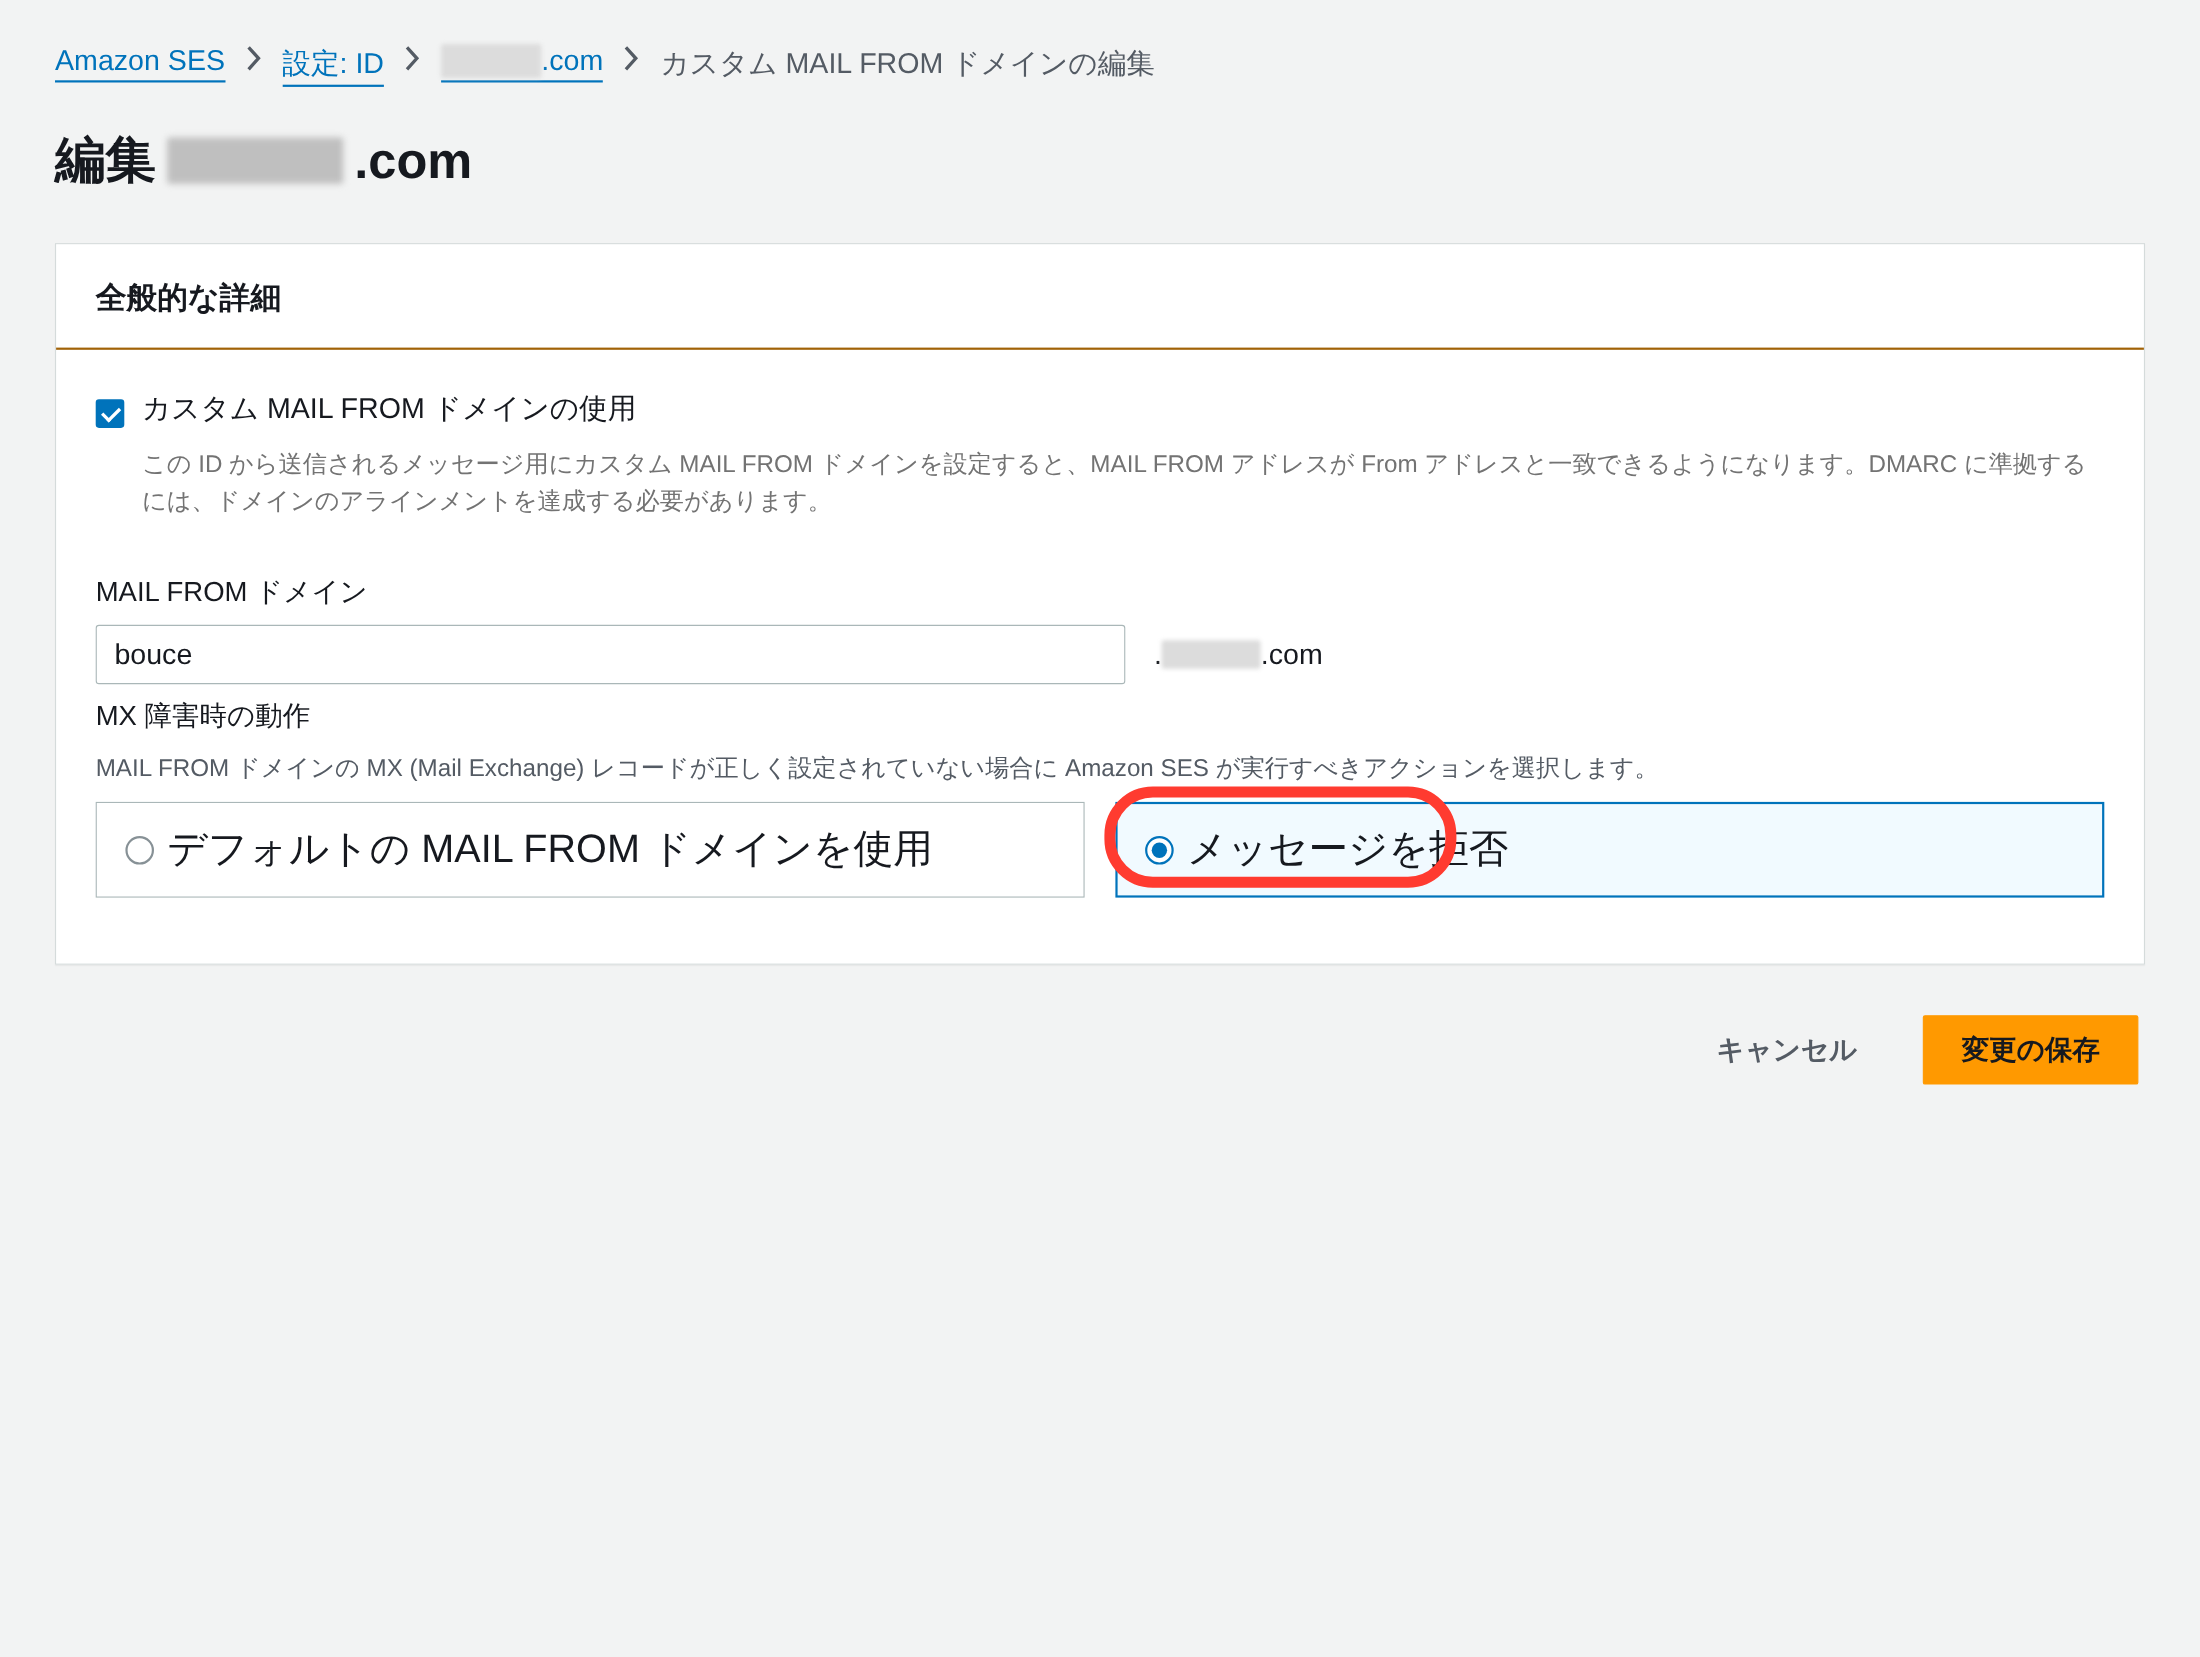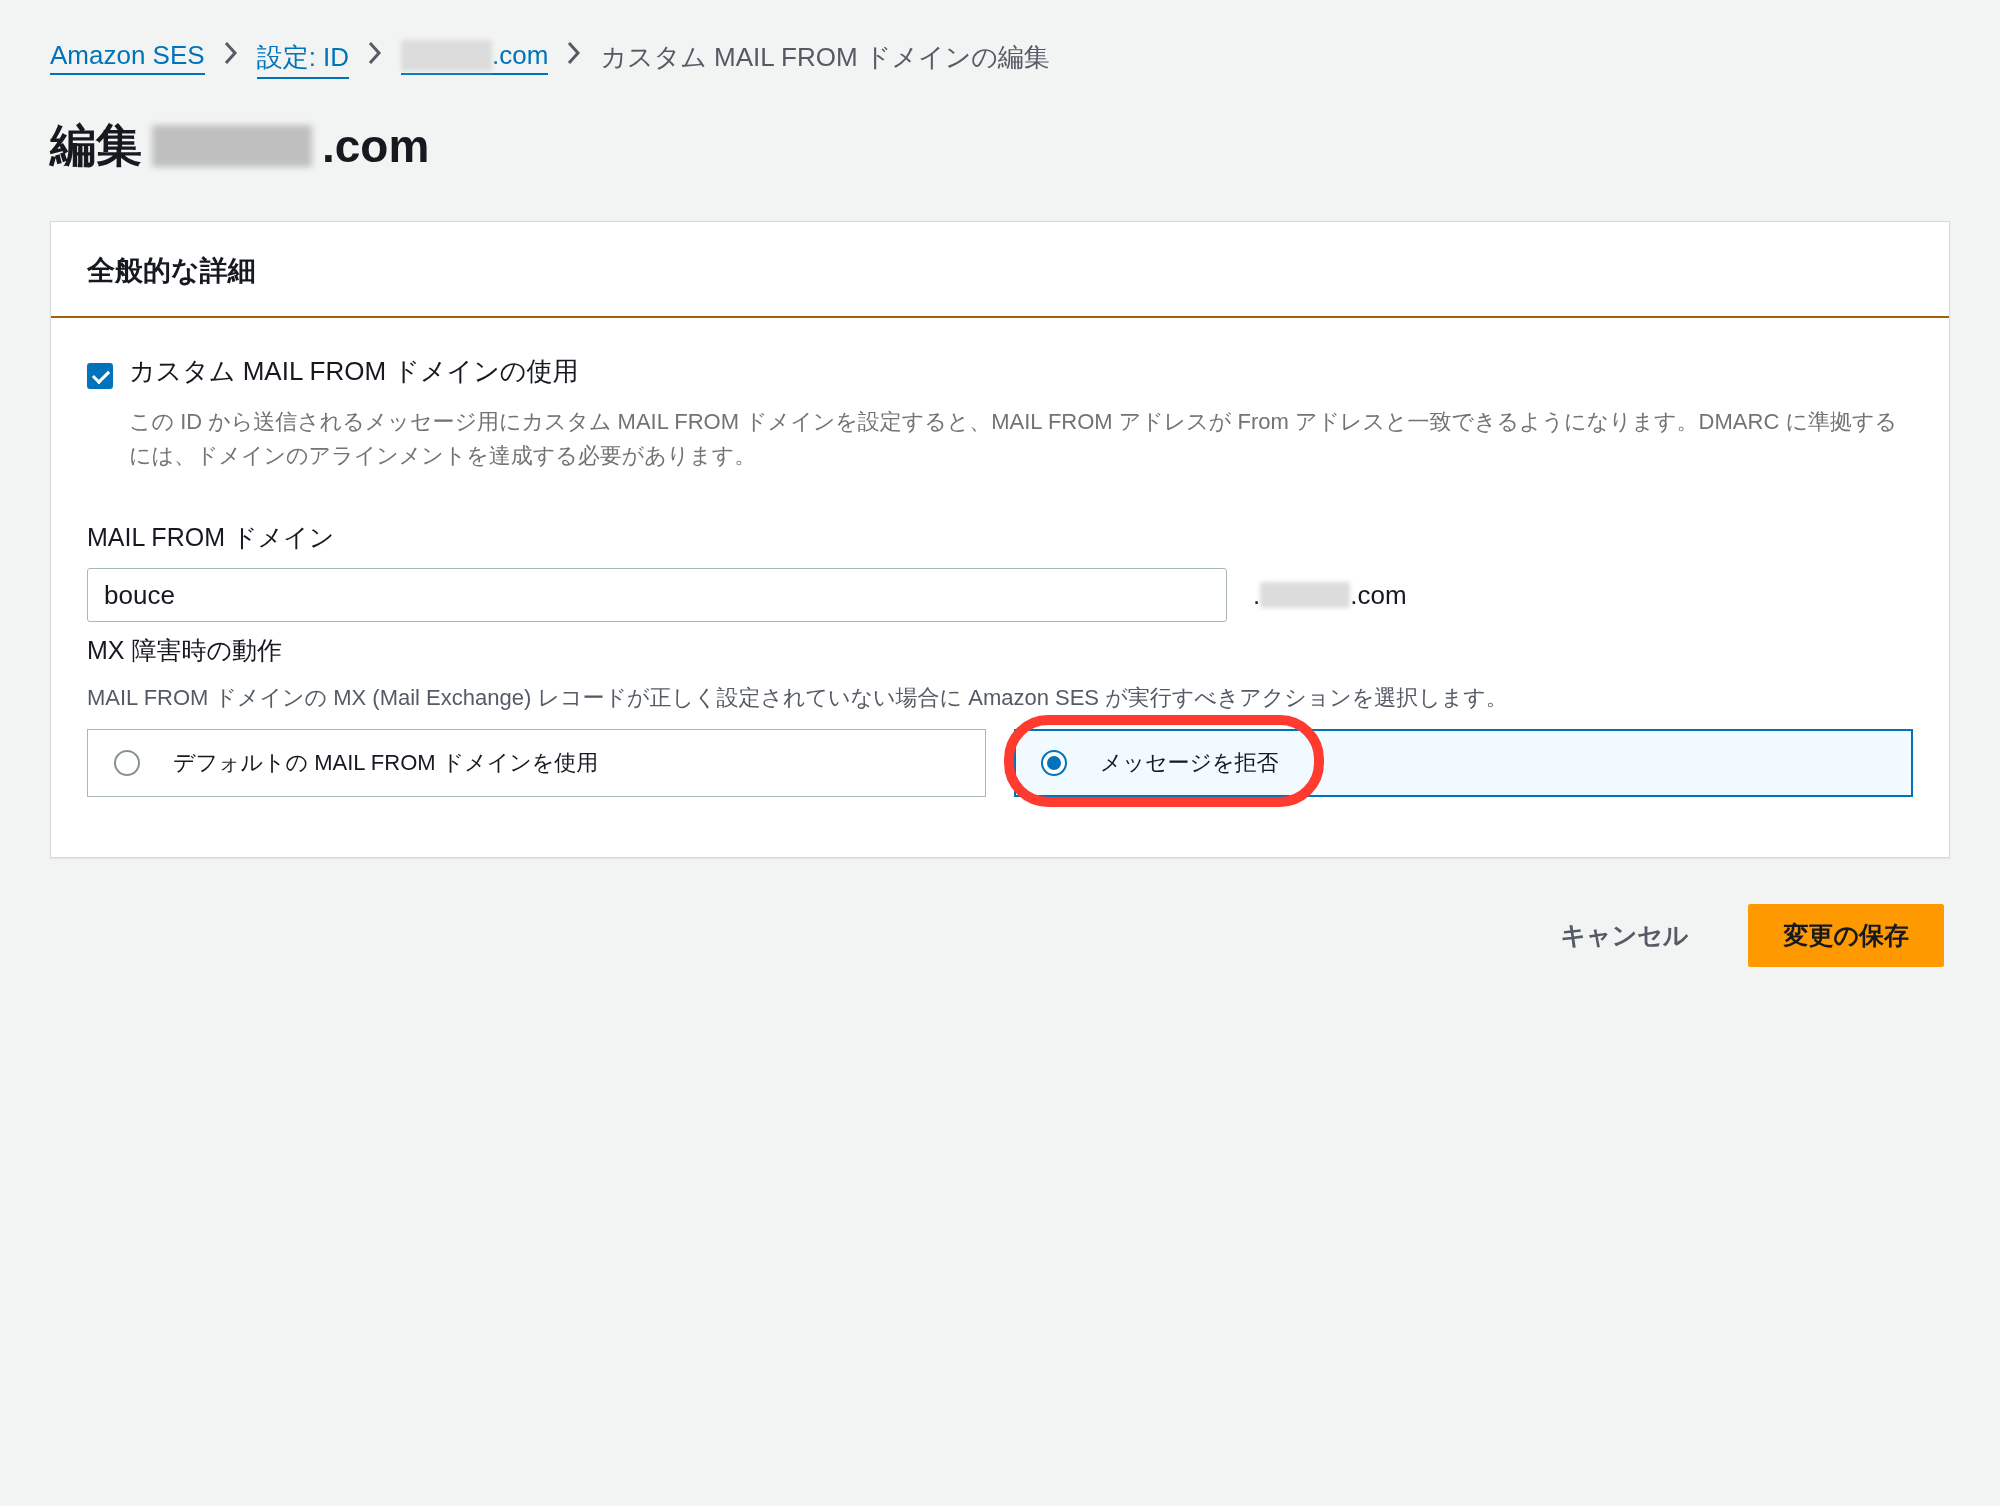--- a/index.html
+++ b/index.html
@@ -89,34 +89,34 @@
   }
   .check-label { font-size:26px; font-weight:400; }
   .check-help {
     font-size:22px; color:#737373; line-height:1.55;
     margin-left:42px; margin-bottom:48px;
   }
 
   .field-label { font-size:25px; margin-bottom:14px; }
   .field-row { display:flex; align-items:center; gap:26px; margin-bottom:12px; }
   .text-input {
-    width:1140px; height:54px;
+    width:936px; height:54px;
     border:1px solid #aab7b8; border-radius:3px;
     padding:0 16px; font-size:26px; font-family:inherit;
     color:#16191f;
   }
   .domain-suffix { font-size:26px; display:flex; align-items:center; }
   .field-help { font-size:22px; color:#545b64; line-height:1.55; margin-bottom:46px; }
 
   
   .radio-row { display:flex; gap:28px; margin-top:14px; }
   .tile {
     flex:1; border:1px solid #aab7b8; background:#fff;
-    padding:18px 26px; display:flex; align-items:center; gap:33px;
-    font-size:22px; cursor:pointer; position:relative;
+    padding:18px 26px; display:flex; align-items:center; gap:12px;
+    font-size:36px; cursor:pointer; position:relative;
   }
   .tile.selected { border:2px solid #0073bb; background:#f1faff; padding:17px 25px; }
   .radio {
     width:26px; height:26px; border:2px solid #879196; border-radius:50%;
     flex:0 0 26px; position:relative; background:#fff;
   }
   .tile.selected .radio { border-color:#0073bb; }
   .tile.selected .radio::after{
     content:""; position:absolute; left:4px; top:4px;
     width:14px; height:14px; border-radius:50%; background:#0073bb;

